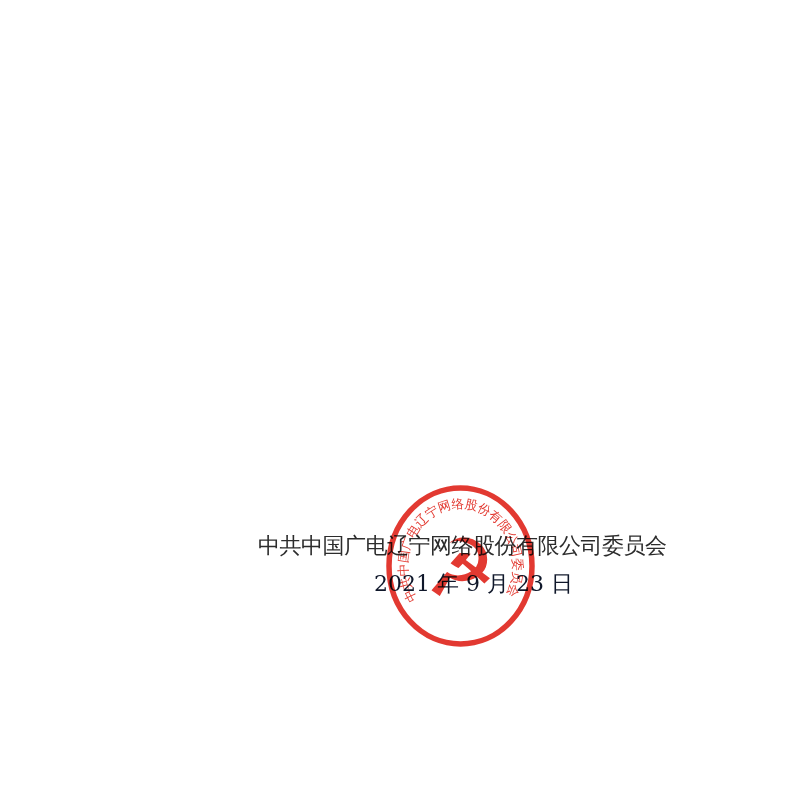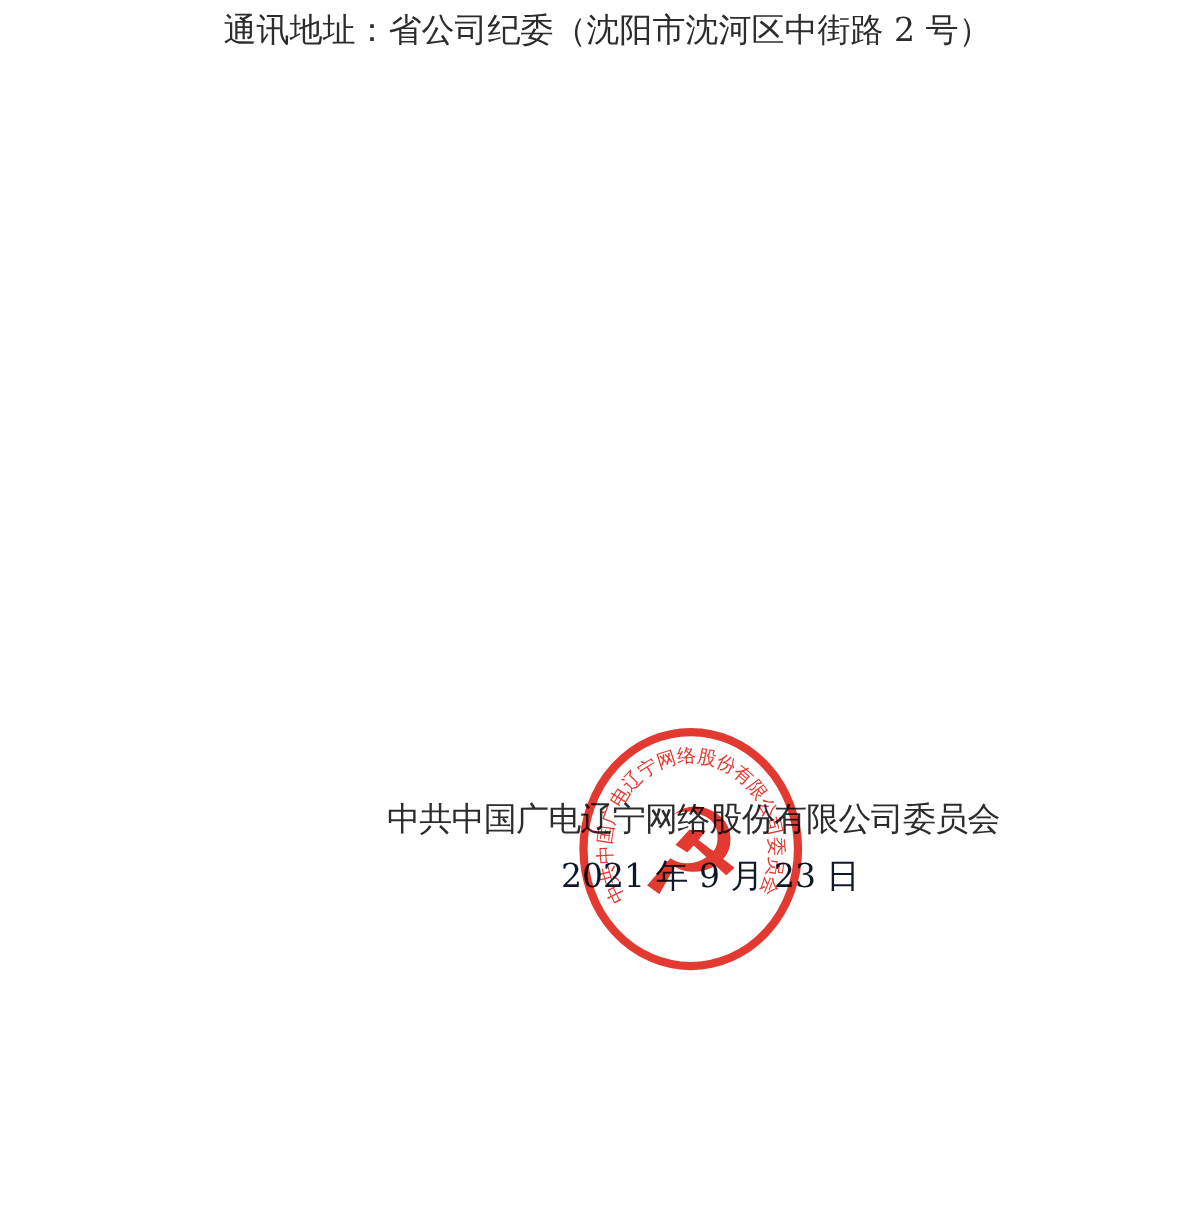--- a/index.html
+++ b/index.html
@@ -63,21 +63,20 @@
   }
   .seal svg { display: block; }
   .seal text {
     font-family: "DejaVu Sans", "Liberation Sans", sans-serif;
   }
 </style>
 </head>
 <body>
 
 <div class="doc">
-  <p class="contact-line">通讯地址：省公司纪委（沈阳市沈河区中街路 2 号）</p>
 </div>
 
 <div class="sig-line">中共中国广电辽宁网络股份有限公司委员会</div>
 <div class="date-line">2021 年 9 月 23 日</div>
 
 <div class="seal">
   <svg viewBox="0 0 155 164" width="155" height="164">
     <ellipse cx="77.5" cy="82" rx="71.5" ry="78" fill="none" stroke-width="5.5" stroke="#e0281f"></ellipse>
     <path id="sealArc" d="M 34.1 115.3 A 53 58 0 1 1 120.9 115.3" fill="none"></path>
     <text font-size="12.6" fill="#e0281f">

